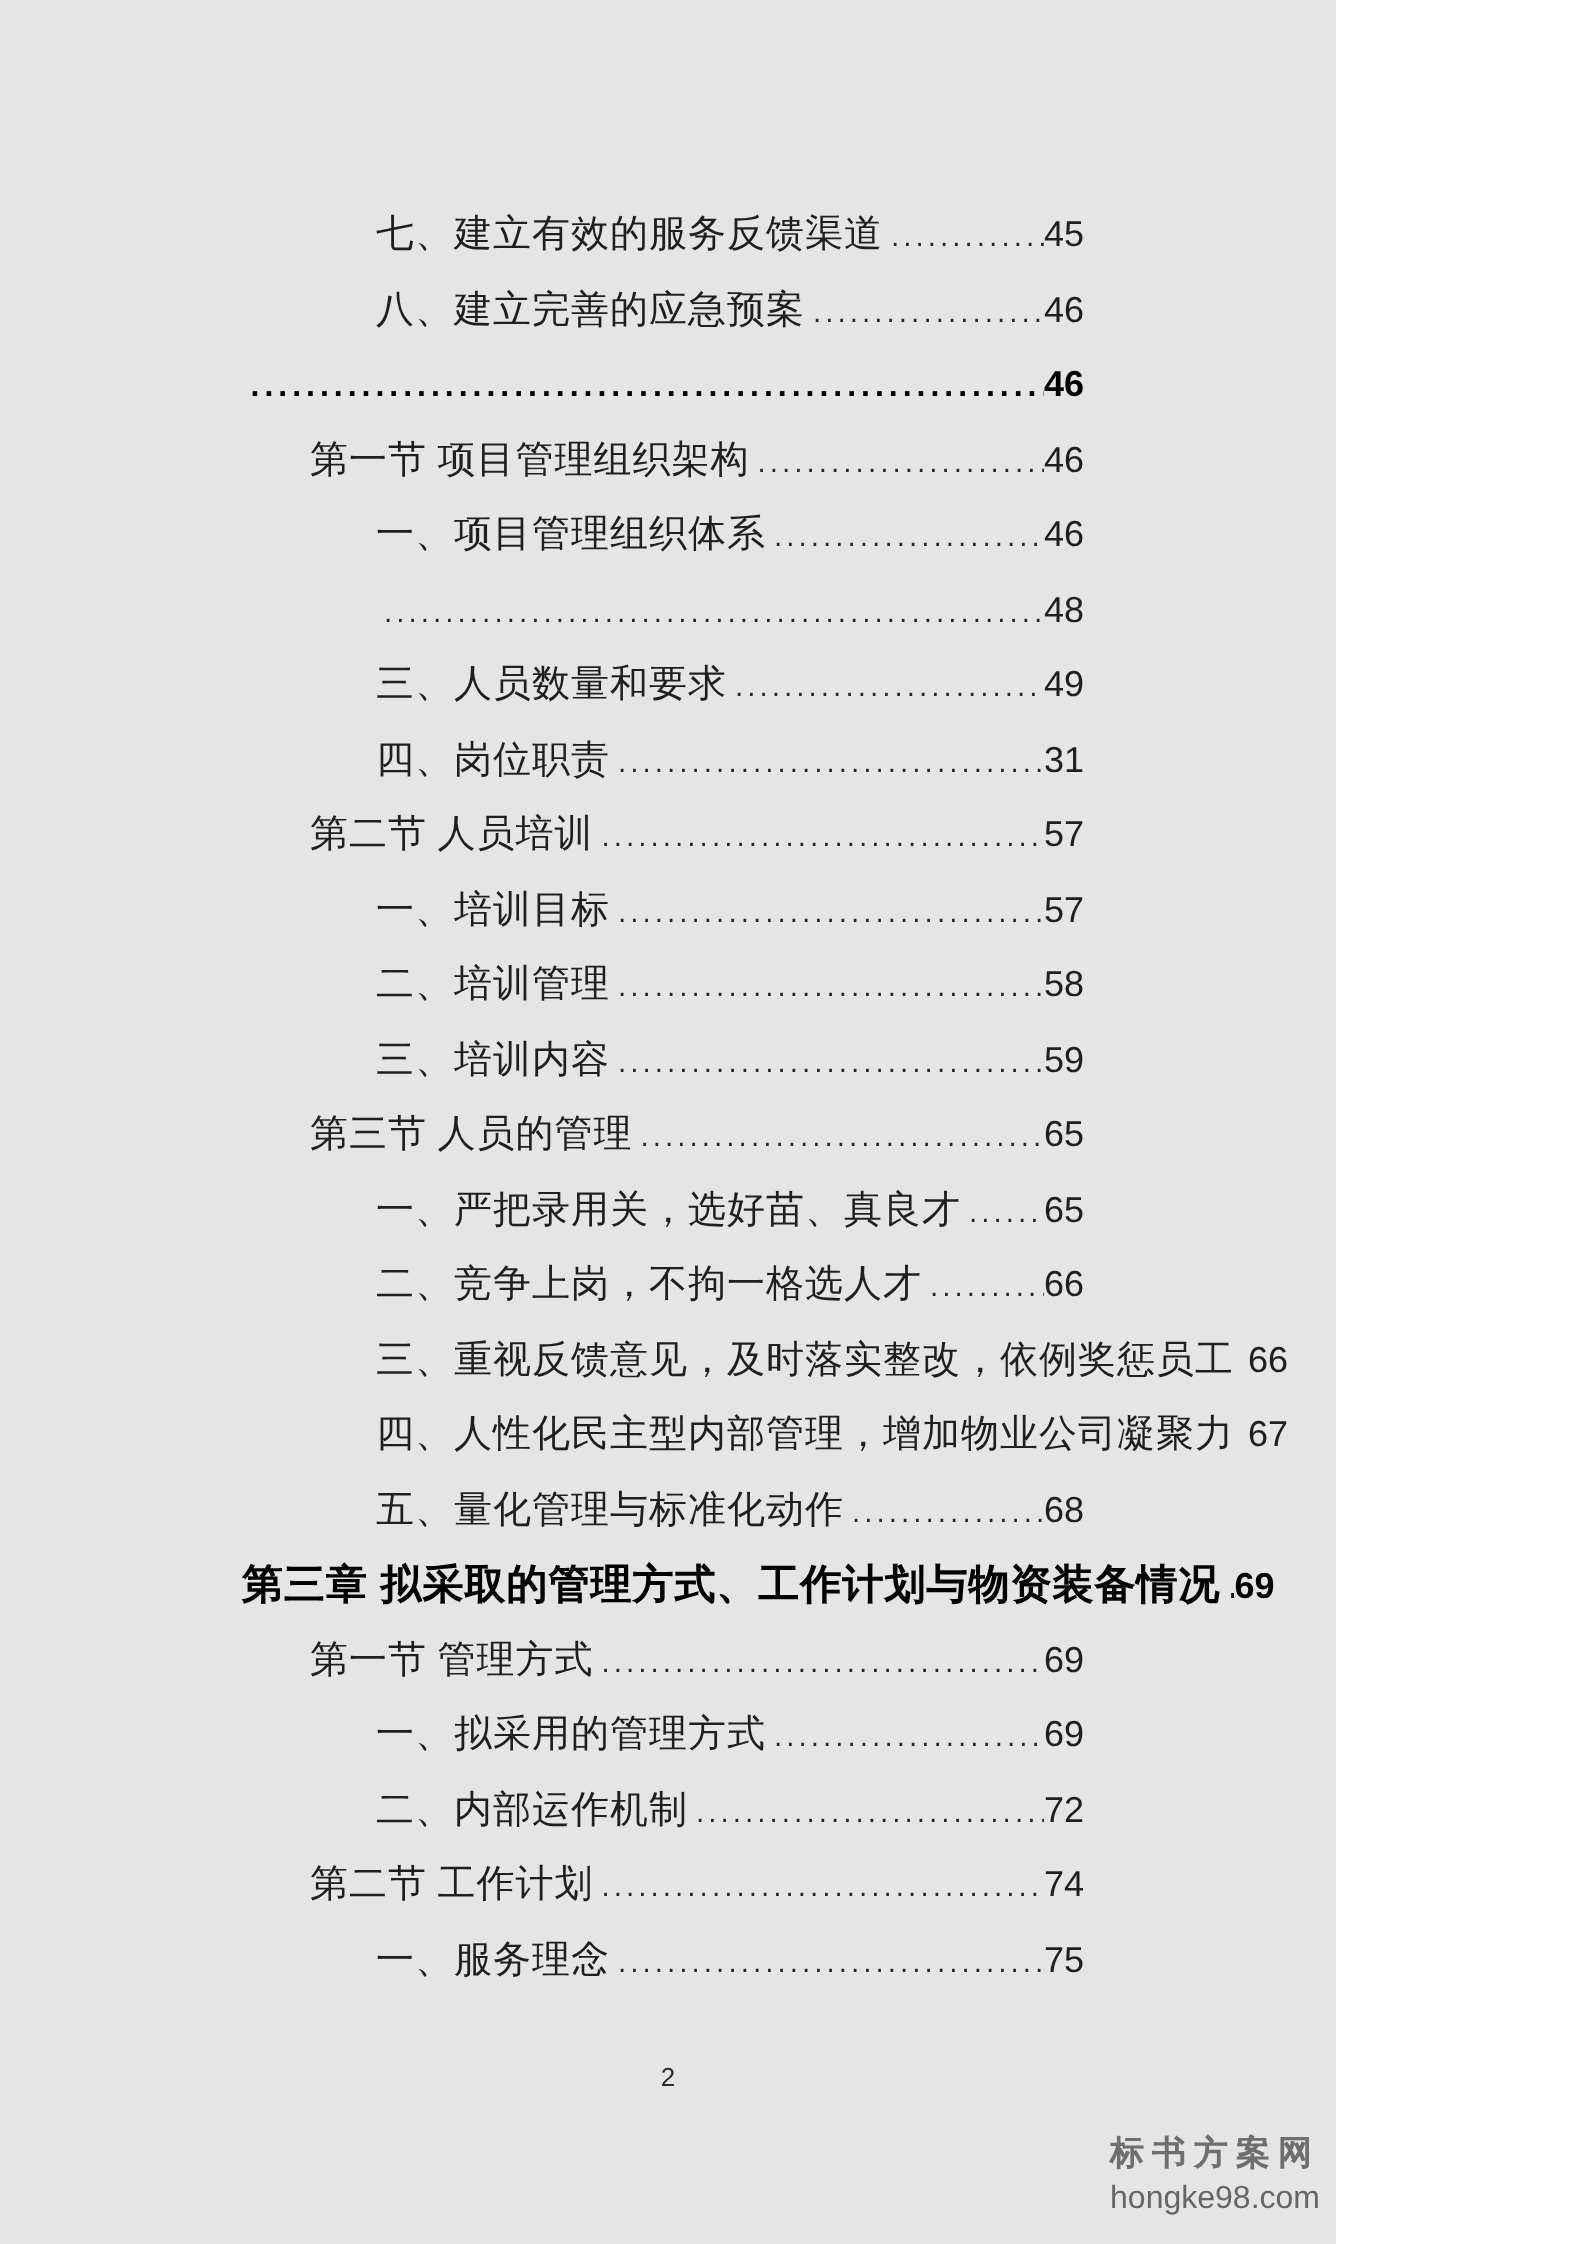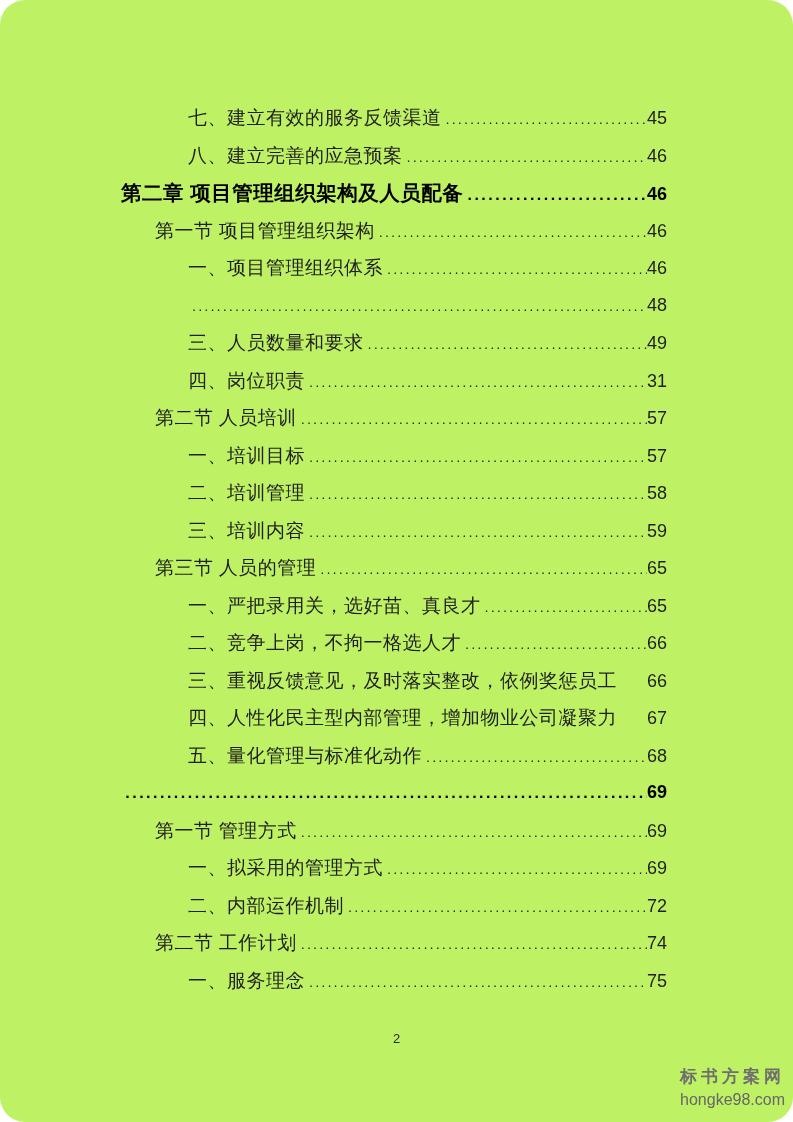--- a/index.html
+++ b/index.html
@@ -2,26 +2,25 @@
 <html><head>
 <meta charset="utf-8">
 <style>
   html, body {
     margin: 0;
     padding: 0;
     background: #ffffff;
   }
   .page {
     position: relative;
-    width: 793px;
+    width: 668px;
     height: 1122px;
-    background: #bef264;
+    background: #e5e5e5;
     overflow: hidden;
     font-family: "Liberation Serif", serif;
-    border-radius: 25px;
   }
   .toc {
     position: absolute;
     top: 99px;
     left: 121px;
     right: 126px;
   }
   .toc-row {
     display: flex;
     align-items: baseline;
@@ -113,21 +112,20 @@
         <span class="toc-label">七、建立有效的服务反馈渠道</span>
         <span class="toc-leader">........................................................................................................................................................................................................</span>
         <span class="toc-page">45</span>
       </div>
       <div class="toc-row item">
         <span class="toc-label">八、建立完善的应急预案</span>
         <span class="toc-leader">........................................................................................................................................................................................................</span>
         <span class="toc-page">46</span>
       </div>
       <div class="toc-row chapter">
-        <span class="toc-label">第二章 项目管理组织架构及人员配备</span>
         <span class="toc-leader">........................................................................................................................................................................................................</span>
         <span class="toc-page">46</span>
       </div>
       <div class="toc-row section">
         <span class="toc-label">第一节 项目管理组织架构</span>
         <span class="toc-leader">........................................................................................................................................................................................................</span>
         <span class="toc-page">46</span>
       </div>
       <div class="toc-row item">
         <span class="toc-label">一、项目管理组织体系</span>
@@ -192,20 +190,21 @@
         <span class="toc-label">四、人性化民主型内部管理，增加物业公司凝聚力</span>
         <span class="toc-leader"></span>
         <span class="toc-page">67</span>
       </div>
       <div class="toc-row item">
         <span class="toc-label">五、量化管理与标准化动作</span>
         <span class="toc-leader">........................................................................................................................................................................................................</span>
         <span class="toc-page">68</span>
       </div>
       <div class="toc-row chapter">
+        <span class="toc-label">第三章 拟采取的管理方式、工作计划与物资装备情况</span>
         <span class="toc-leader">........................................................................................................................................................................................................</span>
         <span class="toc-page">69</span>
       </div>
       <div class="toc-row section">
         <span class="toc-label">第一节 管理方式</span>
         <span class="toc-leader">........................................................................................................................................................................................................</span>
         <span class="toc-page">69</span>
       </div>
       <div class="toc-row item">
         <span class="toc-label">一、拟采用的管理方式</span>

